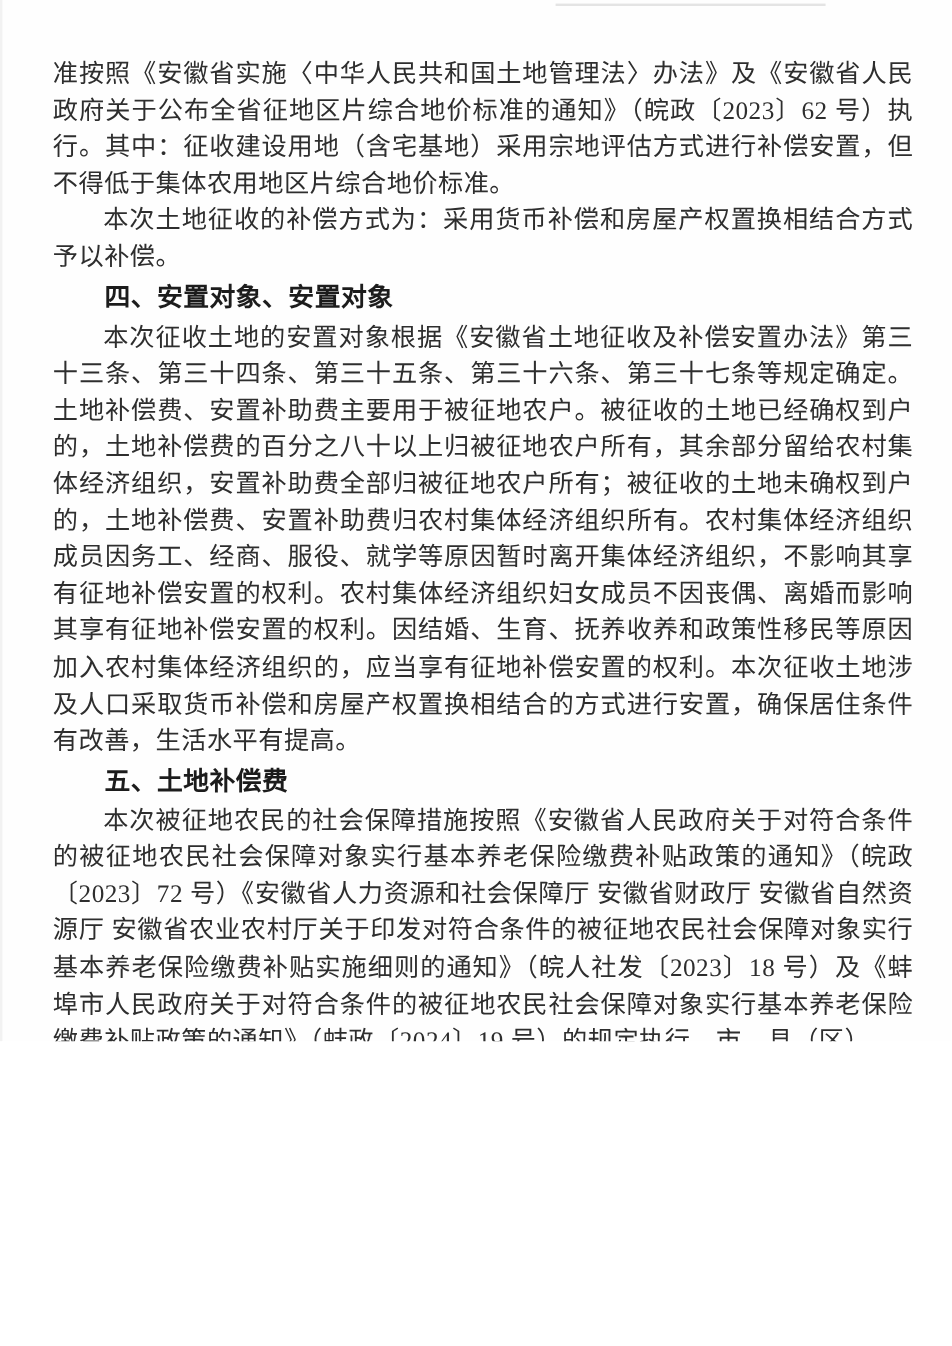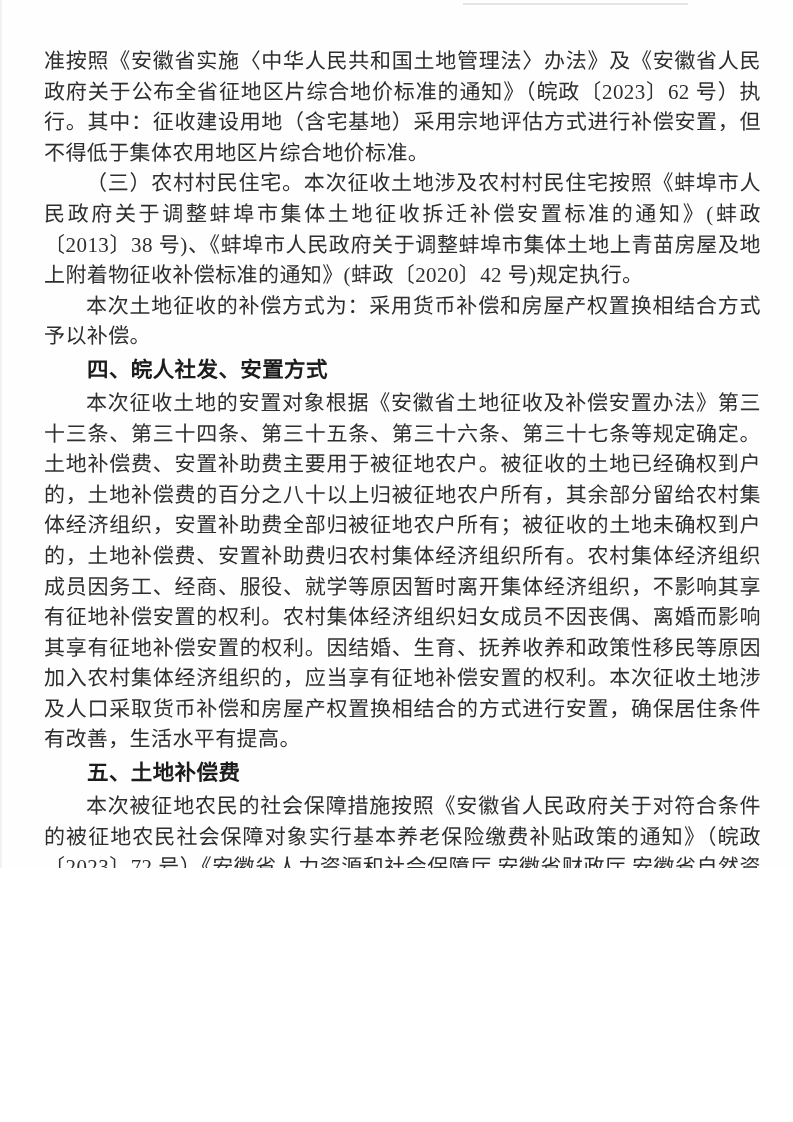--- a/index.html
+++ b/index.html
@@ -67,23 +67,22 @@
 </head>
 <body>
 
 <div class="page">
 
   <div class="scan-top-line"></div>
   <div class="scan-left-edge"></div>
 
   <div class="content">
     <p class="para">准按照《安徽省实施〈中华人民共和国土地管理法〉办法》及《安徽省人民政府关于公布全省征地区片综合地价标准的通知》（皖政〔2023〕62 号）执行。其中：征收建设用地（含宅基地）采用宗地评估方式进行补偿安置，但不得低于集体农用地区片综合地价标准。</p>
-    <p class="para indent">（三）农村村民住宅。本次征收土地涉及农村村民住宅按照《蚌埠市人民政府关于调整蚌埠市集体土地征收拆迁补偿安置标准的通知》(蚌政〔2013〕38 号)、《蚌埠市人民政府关于调整蚌埠市集体土地上青苗房屋及地上附着物征收补偿标准的通知》(蚌政〔2020〕42 号)规定执行。</p>
     <p class="para indent">本次土地征收的补偿方式为：采用货币补偿和房屋产权置换相结合方式予以补偿。</p>
-    <h3 class="heading">四、皖人社发、安置方式</h3>
+    <h3 class="heading">四、安置对象、安置对象</h3>
     <p class="para indent">本次征收土地的安置对象根据《安徽省土地征收及补偿安置办法》第三十三条、第三十四条、第三十五条、第三十六条、第三十七条等规定确定。土地补偿费、安置补助费主要用于被征地农户。被征收的土地已经确权到户的，土地补偿费的百分之八十以上归被征地农户所有，其余部分留给农村集体经济组织，安置补助费全部归被征地农户所有；被征收的土地未确权到户的，土地补偿费、安置补助费归农村集体经济组织所有。农村集体经济组织成员因务工、经商、服役、就学等原因暂时离开集体经济组织，不影响其享有征地补偿安置的权利。农村集体经济组织妇女成员不因丧偶、离婚而影响其享有征地补偿安置的权利。因结婚、生育、抚养收养和政策性移民等原因加入农村集体经济组织的，应当享有征地补偿安置的权利。本次征收土地涉及人口采取货币补偿和房屋产权置换相结合的方式进行安置，确保居住条件有改善，生活水平有提高。</p>
     <h3 class="heading">五、土地补偿费</h3>
     <p class="para indent">本次被征地农民的社会保障措施按照《安徽省人民政府关于对符合条件的被征地农民社会保障对象实行基本养老保险缴费补贴政策的通知》（皖政〔2023〕72 号）《安徽省人力资源和社会保障厅 安徽省财政厅 安徽省自然资源厅 安徽省农业农村厅关于印发对符合条件的被征地农民社会保障对象实行基本养老保险缴费补贴实施细则的通知》（皖人社发〔2023〕18 号）及《蚌埠市人民政府关于对符合条件的被征地农民社会保障对象实行基本养老保险缴费补贴政策的通知》（蚌政〔2024〕19 号）的规定执行，市、县（区）</p>
   </div>
 
   <div class="scan-strip-main"></div>
   <div class="scan-strip-tail"></div>
 
 </div>
 

